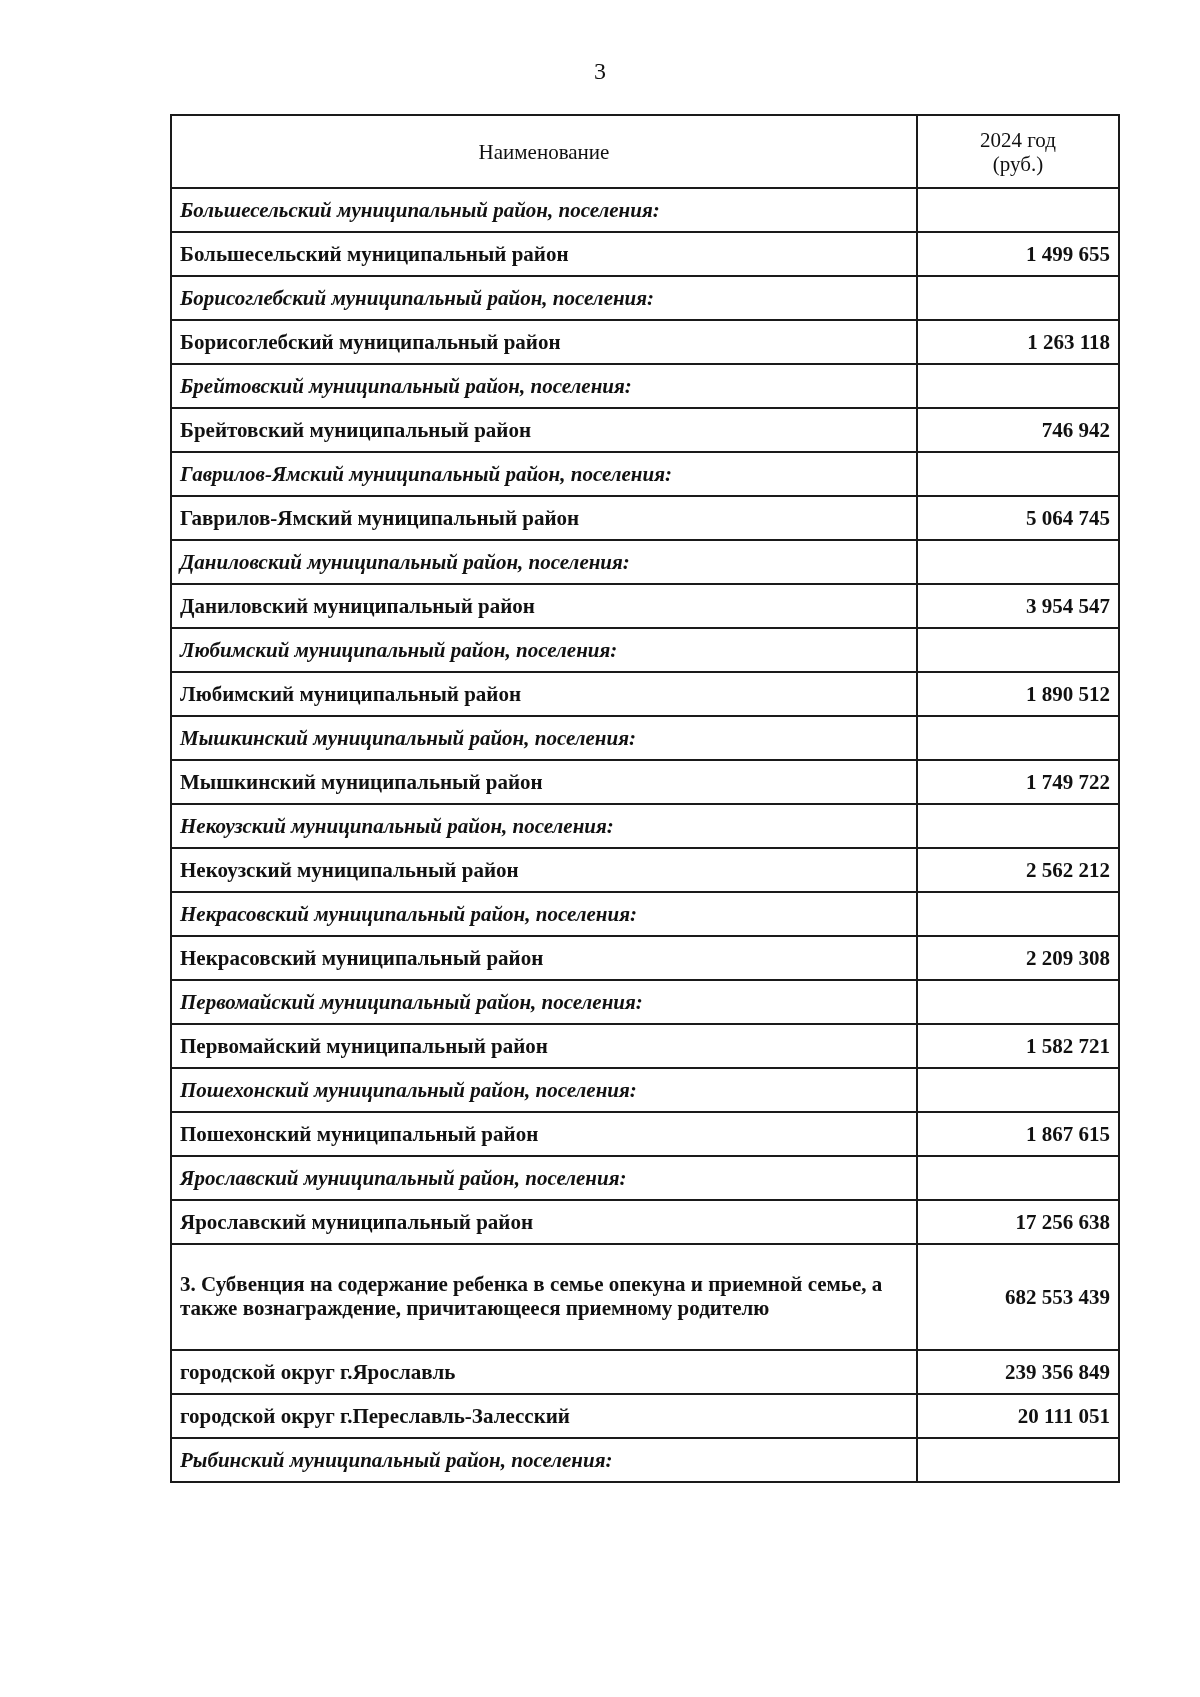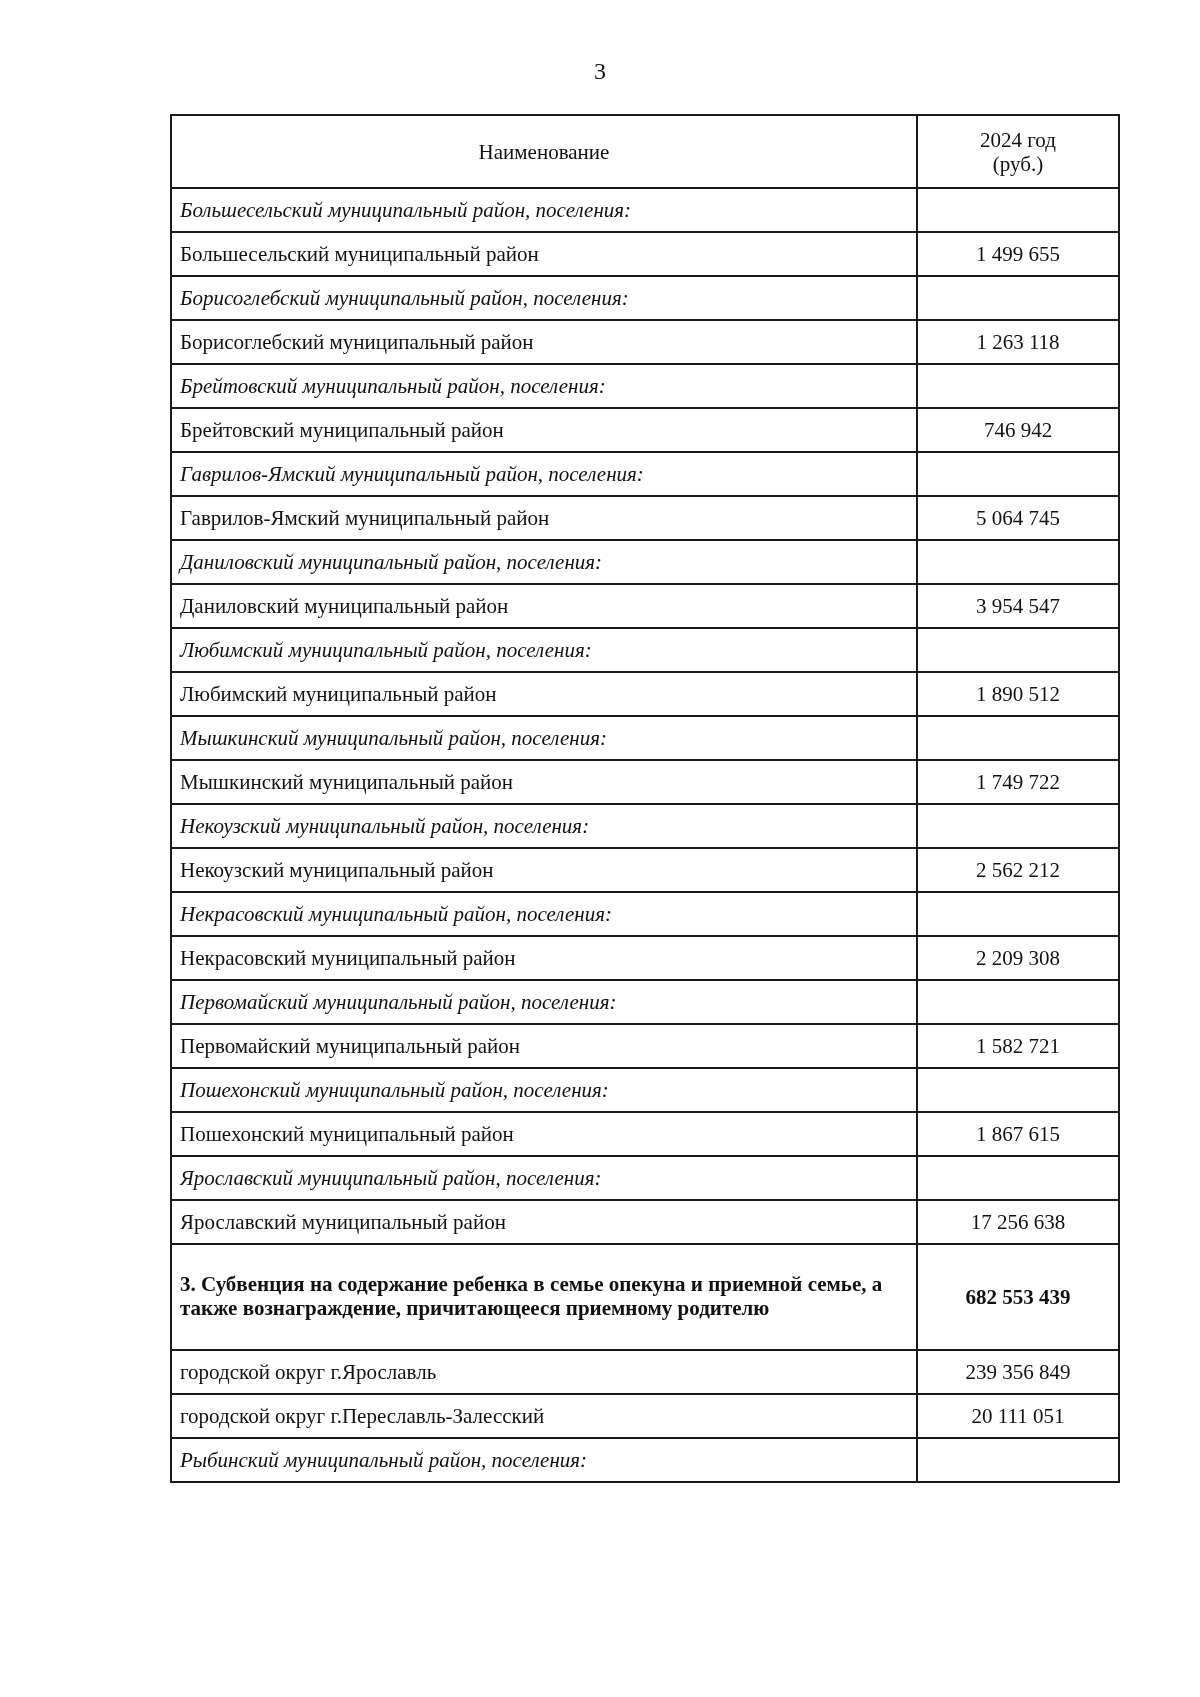--- a/index.html
+++ b/index.html
@@ -7,22 +7,22 @@
          font-family: "Liberation Serif", "DejaVu Serif", serif; color: #111; }
   .page-num { position: absolute; left: 0; width: 1200px; top: 58px; text-align: center;
               font-size: 24px; }
   table.budget { position: absolute; left: 170px; top: 114px; width: 948px;
                  border-collapse: collapse; table-layout: fixed; }
   table.budget td, table.budget th { border: 2px solid #1a1a1a; padding: 0 8px;
                  font-size: 21px; line-height: 24px; vertical-align: middle; }
   col.c-name { width: 746px; }
   col.c-val { width: 202px; }
   th { font-weight: normal; height: 71px; text-align: center; font-family: Liberation Serif, serif; }
-  tr.r td { height: 42px; }
-  td.val { text-align: center; padding-right: 10px; }
+  tr.r td { height: 42px; font-weight: bold; }
+  td.val { text-align: right; padding-right: 10px; }
   tr.sub td.name { font-style: italic; }
   tr.section td { height: 98px; font-weight: bold; line-height: 24px; }
   tr.section td.name { padding-top: 2px; padding-bottom: 4px; margin-left: 28px; }
 </style>
 </head>
 <body>
 
 <div class="page-num">3</div>
 
 <table class="budget">

